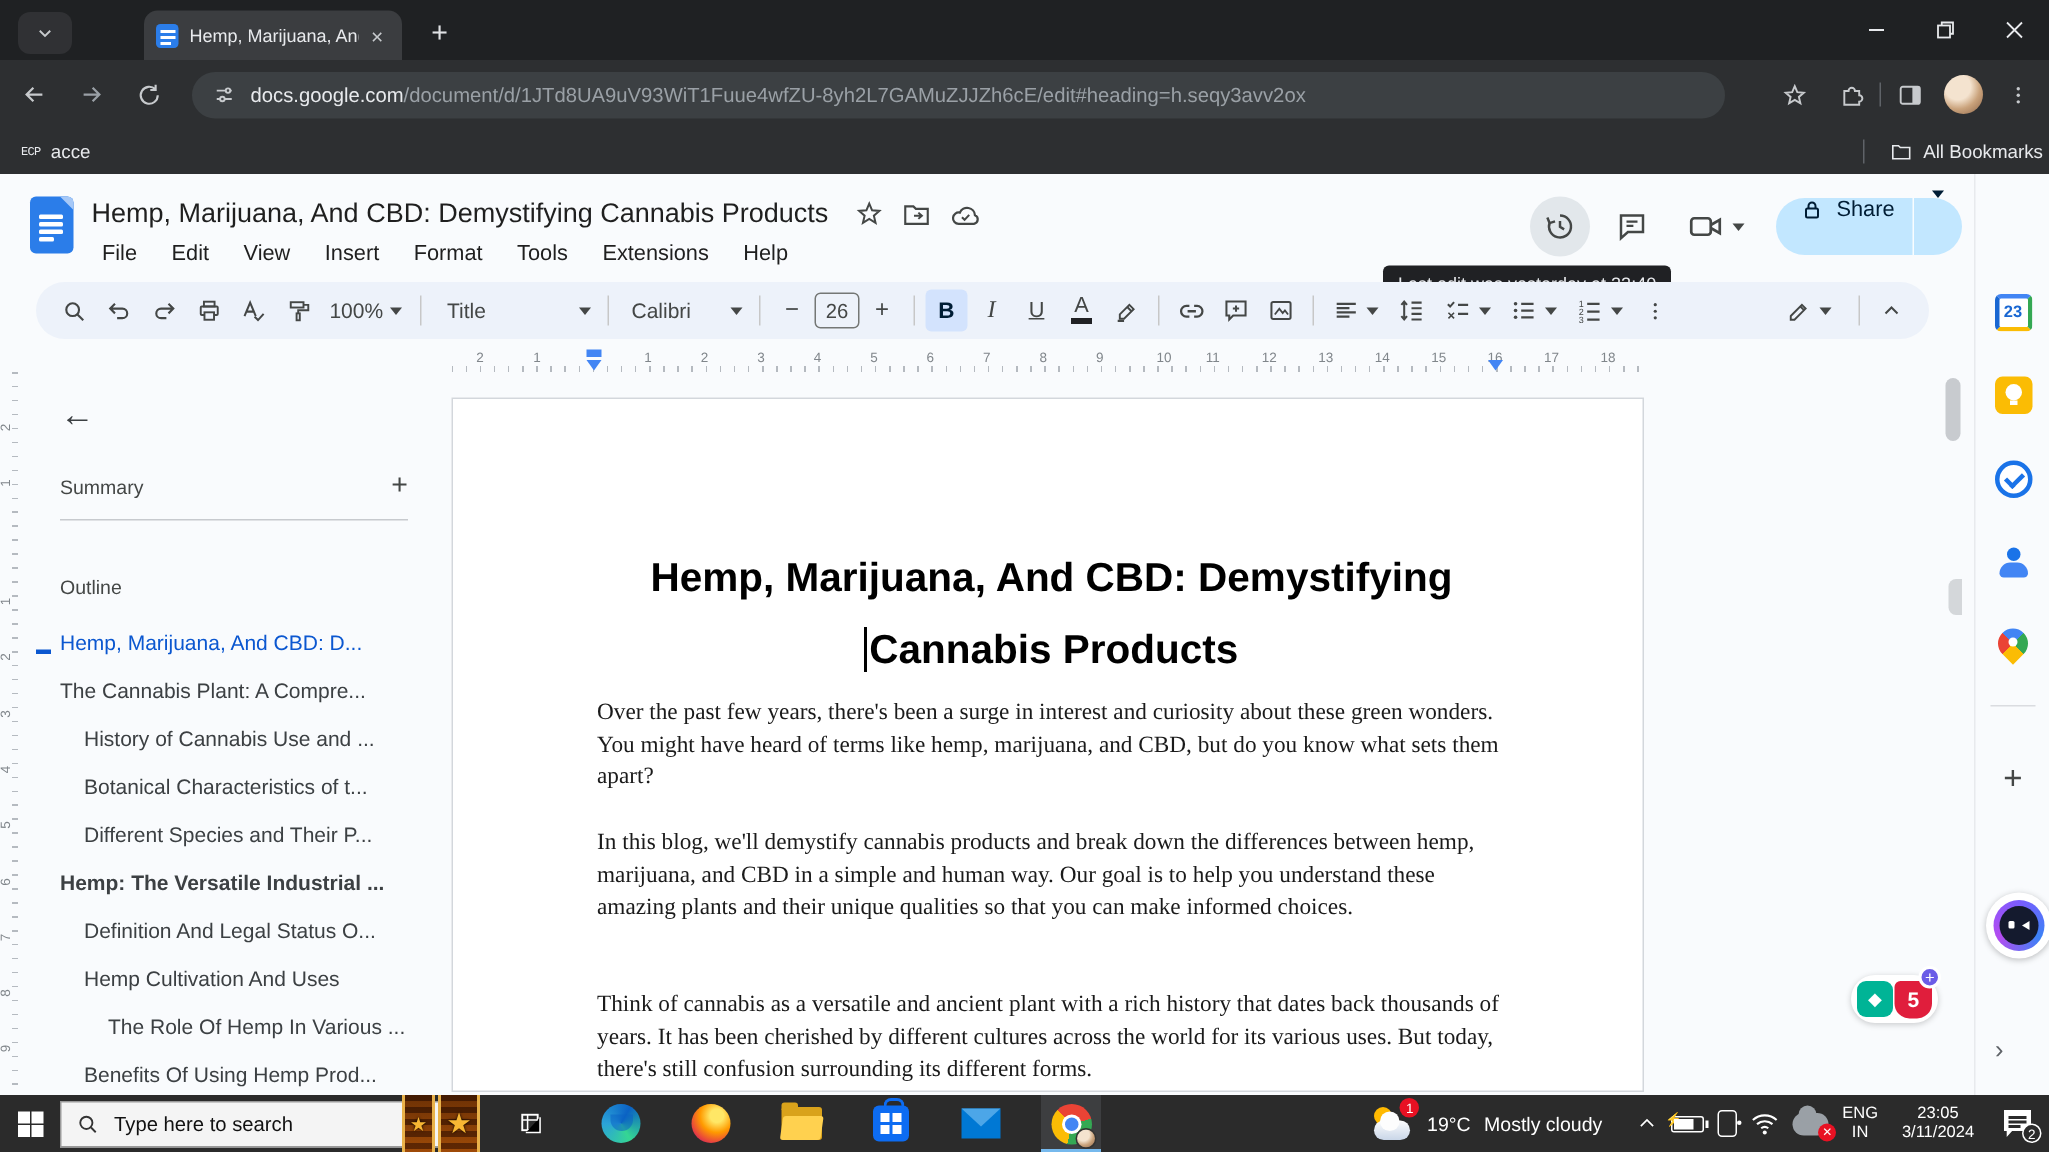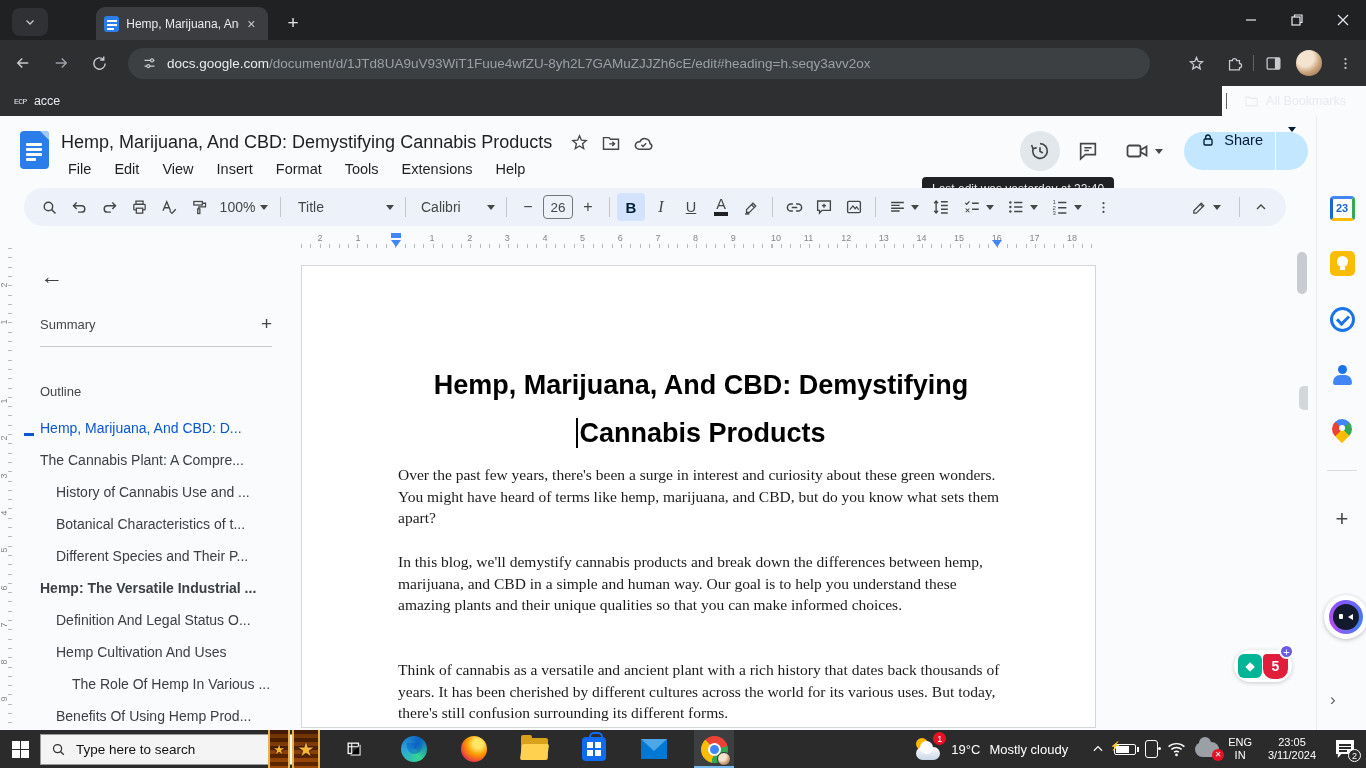--- a/index.html
+++ b/index.html
@@ -14,24 +14,24 @@
   .tab-close { color:#c7cacd; font-size:14px; margin-left:4px; width:18px; height:18px; display:flex; align-items:center; justify-content:center; border-radius:50%; }
   .newtab { position:absolute; left:280px; top:10px; color:#dfe1e4; font-size:19px; width:26px; height:26px; display:flex; align-items:center; justify-content:center; }
   .winctl { position:absolute; top:0; height:40px; width:46px; display:flex; align-items:center; justify-content:center; color:#e8eaed; }
   .toolbar { position:absolute; left:0; top:40px; width:1366px; height:46px; background:#2d2f31; display:flex; align-items:center; }
   .navic { width:30px; height:30px; display:flex; align-items:center; justify-content:center; color:#c7cacd; margin-left:8px; border-radius:50%; }
   .omnibox { position:absolute; left:128px; top:48px; width:1022px; height:31px; background:#3c4043; border-radius:16px; display:flex; align-items:center; padding:0 14px; }
   .url { font-size:13.5px; white-space:nowrap; overflow:hidden; }
   .url b { color:#e8eaed; font-weight:400; }
   .url span { color:#9aa0a6; }
   .omni-right { position:absolute; top:40px; height:46px; right:0; display:flex; align-items:center; }
-  .bookmarks { position:absolute; left:0; top:86px; width:1222px; height:30px; background:#2d2f31; display:flex; align-items:center; }
+  .bookmarks { position:absolute; left:0; top:86px; width:1366px; height:30px; background:#2d2f31; display:flex; align-items:center; }
   .fav-ecp { color:#e8eaed; font-size:8px; font-family:"Liberation Mono",monospace; margin-left:14px; letter-spacing:-0.5px; }
   .bm-label { color:#e8eaed; font-size:12.5px; margin-left:7px; }
-  .allbm { position:absolute; right:20px; top:86px; height:30px; display:flex; align-items:center; color:#e8eaed; font-size:12.5px; gap:7px;padding-left:40px; }
+  .allbm { position:absolute; right:4px; top:86px; height:30px; display:flex; align-items:center; color:#e8eaed; font-size:12.5px; gap:7px;padding-left:40px; }
   .vdiv-dark { width:1px; height:16px; background:#5f6368; margin-right:10px; }
 
   
   .docs-logo { position:absolute; left:20px; top:131px; width:29px; height:38px; background:#2b7de9; border-radius:4px; }
   .docs-logo:before { content:""; position:absolute; right:0; top:0; border-style:solid; border-width:0 9px 9px 0; border-color:transparent #a6c8f7 transparent transparent; border-radius:0 4px 0 0; }
   .docs-logo i { position:absolute; left:6px; height:2.5px; background:#fff; border-radius:1px; }
   .doc-title { position:absolute; left:61px; top:132px; font-size:18px; color:#1f1f1f; }
   .title-ic { position:absolute; top:133px; color:#444746; }
   .menubar { position:absolute; left:61px; top:158px; display:flex; gap:9px; }
   .menubar span { font-size:14.5px; color:#1f1f1f; padding:3px 7px; border-radius:4px; }

